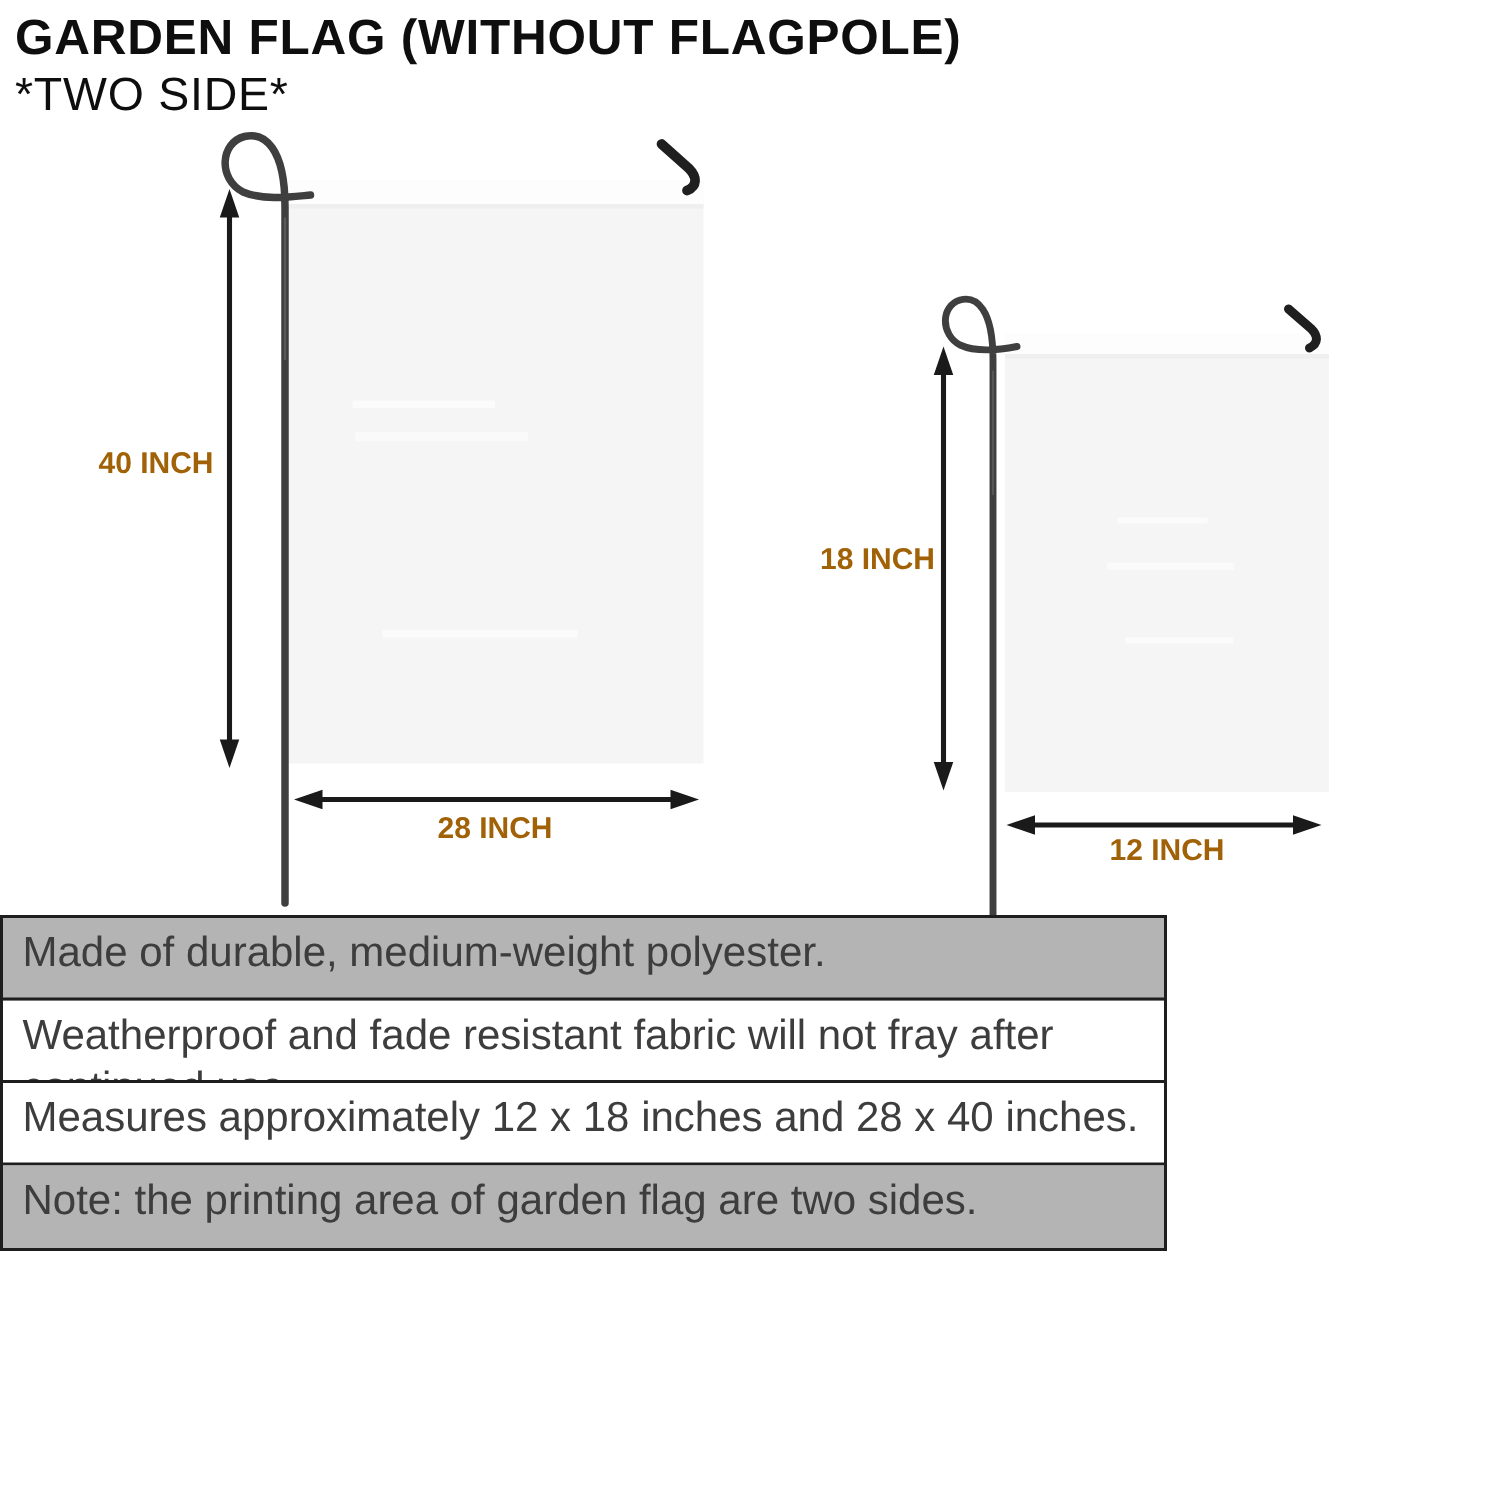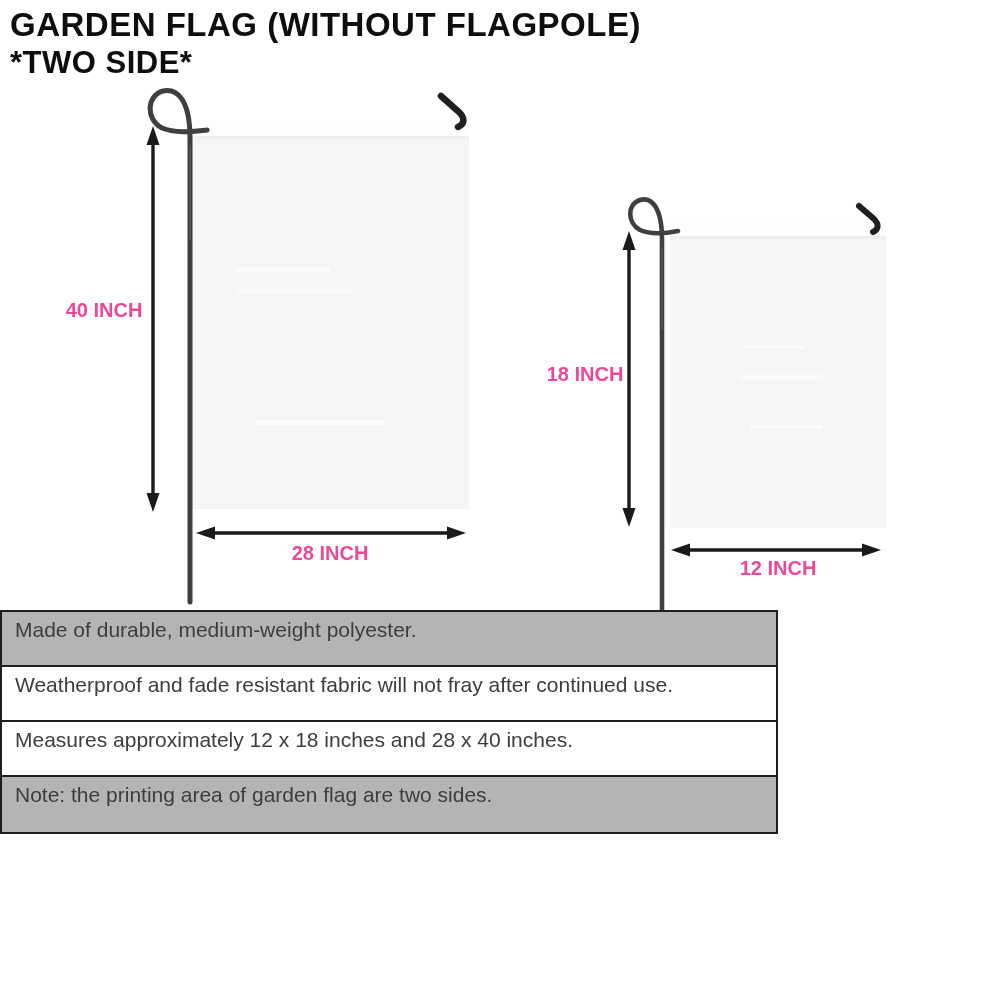--- a/index.html
+++ b/index.html
@@ -23,40 +23,40 @@
     color: #0e0e0e;
   }
   .title-line1 {
     font-size: 33px;
     font-weight: 900;
     letter-spacing: 0.5px;
     line-height: 1.15;
   }
   .title-line2 {
     font-size: 31px;
-    font-weight: 700;
+    font-weight: 400;
     letter-spacing: 0.5px;
     line-height: 1.15;
     margin-top: 1px;
   }
 
   
   .diagram-svg {
     position: absolute;
     top: 0;
     left: 0;
   }
 
   
   .dim-label {
     position: absolute;
     transform: translate(-50%, -50%);
     font-size: 20px;
     font-weight: bold;
-    color: #ec4899;
+    color: #a16207;
     white-space: nowrap;
   }
   #label-40 { left: 104px; top: 310px; }
   #label-28 { left: 330px; top: 553px; }
   #label-18 { left: 585px; top: 357px; margin-top: 17px; }
   #label-12 { left: 778px; top: 568px; }
 
   
   .features-table {
     position: absolute;
@@ -69,21 +69,21 @@
   .feature-row {
     height: 55px;
     border-bottom: 2px solid #1e1e1e;
     overflow: hidden;
   }
   .feature-row:last-child { border-bottom: none; }
   .feature-row.shaded { background: #b4b4b4; }
   .feature-row .feature-text {
     display: block;
     padding: 5px 14px 0 13px;
-    font-size: 21px;
+    font-size: 28px;
     color: #3d3d3d;
     line-height: 1.25;
   }
 </style>
 </head>
 <body>
 
 <div class="canvas">
 
   <div class="title-block">

